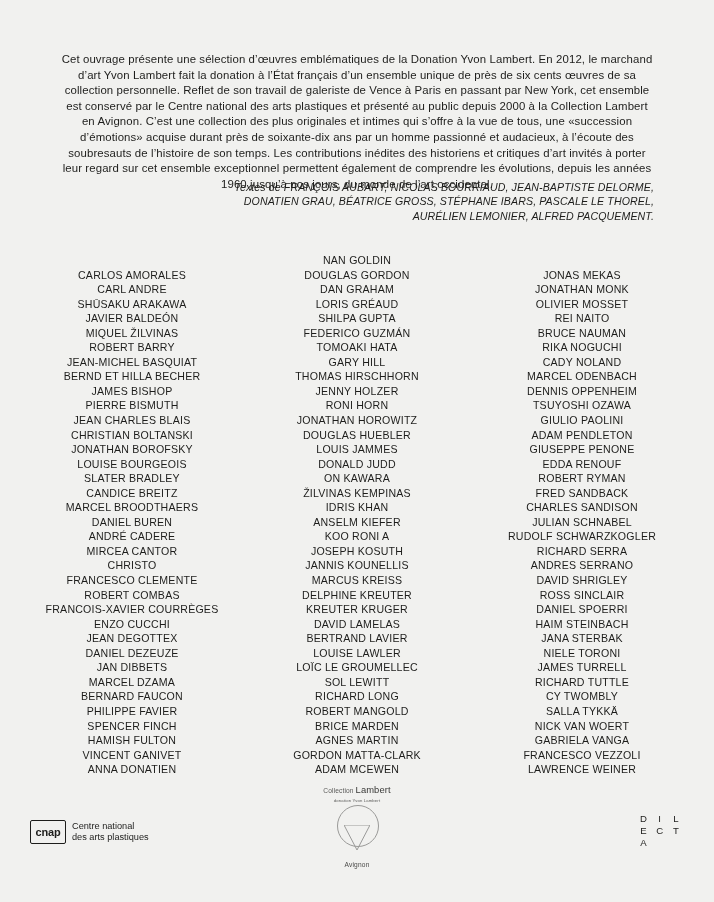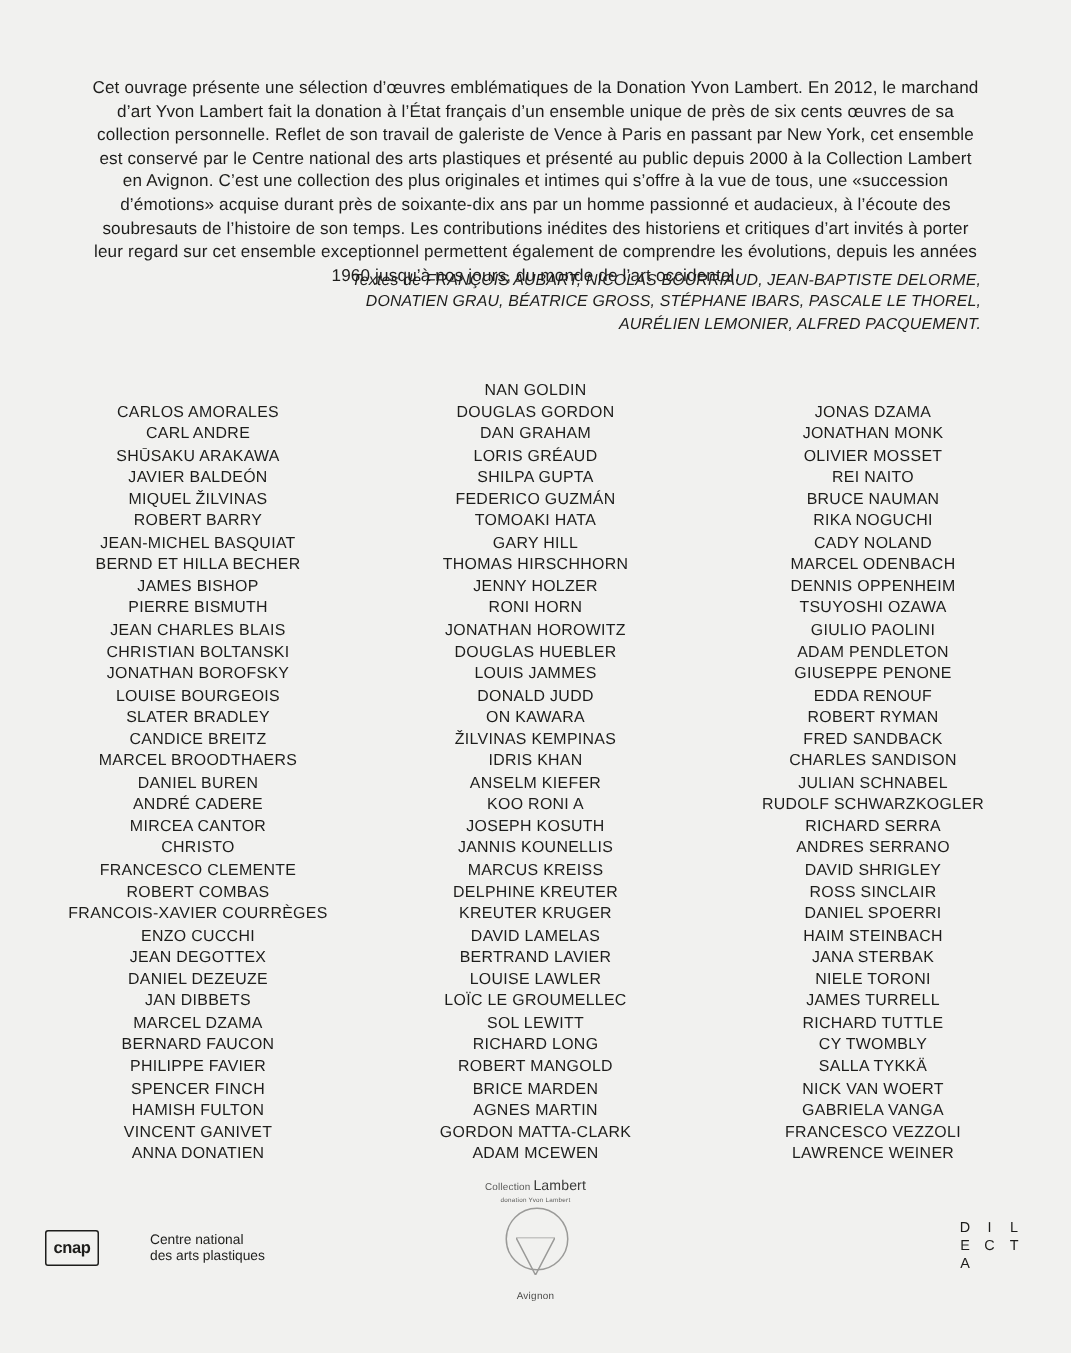--- a/index.html
+++ b/index.html
@@ -102,21 +102,20 @@
     letter-spacing: -0.02em;
     color: #1d1d1b;
   }
   .cnap-text {
     font-size: 9.2px;
     line-height: 11.4px;
     color: #1d1d1b;
   }
   .cnap-text span {
     display: block;
-    margin-left: 28px;
   }
   
   .seal {
     position: absolute;
     left: 50%;
     top: 10px;
     transform: translateX(-50%);
     width: 78px;
     height: 92px;
     text-align: center;
@@ -277,21 +276,21 @@
       <span class="name">SOL LEWITT</span>
       <span class="name">RICHARD LONG</span>
       <span class="name">ROBERT MANGOLD</span>
       <span class="name">BRICE MARDEN</span>
       <span class="name">AGNES MARTIN</span>
       <span class="name">GORDON MATTA-CLARK</span>
       <span class="name">ADAM MCEWEN</span>
     </div>
 
     <div class="col">
-      <span class="name">JONAS DZAMA</span>
+      <span class="name">JONAS MEKAS</span>
       <span class="name">JONATHAN MONK</span>
       <span class="name">OLIVIER MOSSET</span>
       <span class="name">REI NAITO</span>
       <span class="name">BRUCE NAUMAN</span>
       <span class="name">RIKA NOGUCHI</span>
       <span class="name">CADY NOLAND</span>
       <span class="name">MARCEL ODENBACH</span>
       <span class="name">DENNIS OPPENHEIM</span>
       <span class="name">TSUYOSHI OZAWA</span>
       <span class="name">GIULIO PAOLINI</span>

